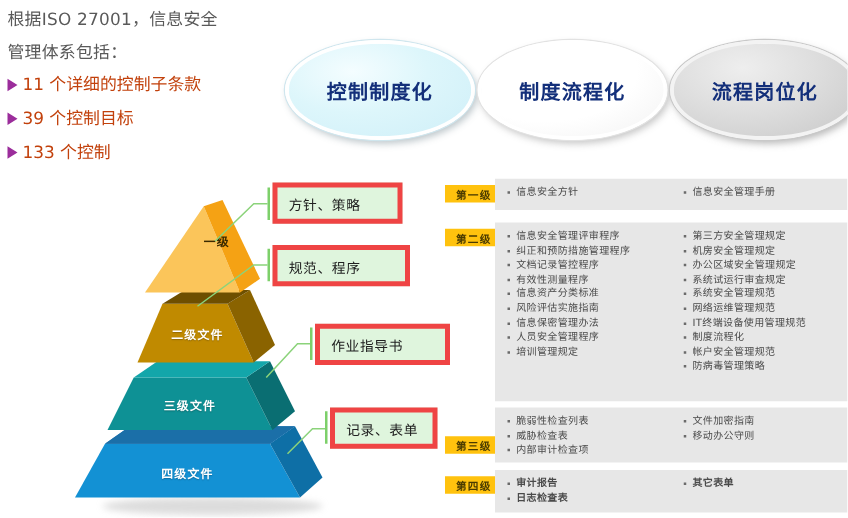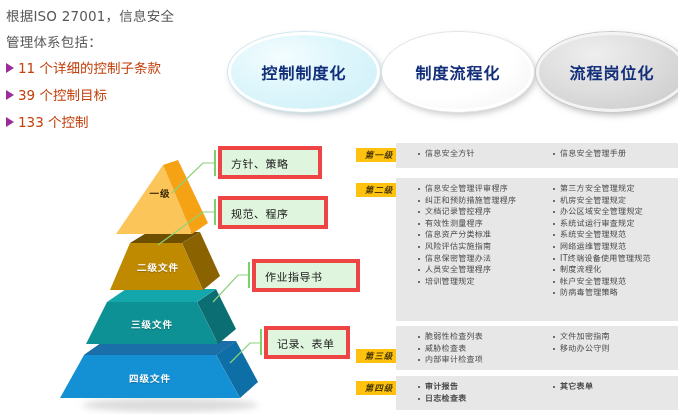--- a/index.html
+++ b/index.html
@@ -57,49 +57,49 @@
     box-shadow:0 0 0 1px #c9c9c9,2px 3px 6px rgba(120,120,120,0.5);
   }
 
   
   .pyramid{position:absolute;left:40px;top:150px;width:240px;height:264px;}
   .pyr-label{
     position:absolute;color:#ffffff;font-size:9.5px;font-weight:bold;
     letter-spacing:1px;white-space:nowrap;text-align:center;
     text-shadow:0 1px 1px rgba(0,0,0,0.25);
   }
-  .pyr-label.dark{color:#3a2a00;text-shadow:none;}
+  .pyr-label.dark{color:#3a2a00;text-shadow:none;text-align:right;}
   .shadowcast{
     position:absolute;left:42px;top:248px;width:176px;height:14px;
     background:rgba(150,150,150,0.33);filter:blur(3px);border-radius:50%;
   }
 
   
   .gbox{
     position:absolute;background:#DFF5DD;border:4px solid #ef4444;
     color:#202020;font-size:11px;letter-spacing:0.5px;
     display:flex;align-items:center;padding-left:9px;box-sizing:border-box;
     white-space:nowrap;
   }
   .gtick{
     position:absolute;width:2px;background:#7DD06A;
   }
 
   
   .level-badge{
     position:absolute;background:#FFC20E;color:#4a3a00;
     font-size:8.5px;font-weight:bold;letter-spacing:1px;
-    display:flex;align-items:flex-start;justify-content:center;
-    width:46px;height:14px;font-style:italic;
+    display:flex;align-items:flex-end;justify-content:center;
+    width:46px;height:14px;
   }
   .panel{
     position:absolute;background:#E7E7E7;
     box-sizing:border-box;padding:5px 0 5px 0;
   }
-  .panel .cols{display:flex;height:100%;padding-left:12px;}
+  .panel .cols{display:flex;height:100%;}
   .panel .col{flex:0 0 50%;padding-left:10px;box-sizing:border-box;}
   .li{
     display:flex;align-items:flex-start;gap:5px;
     font-size:8px;color:#4a4a4a;line-height:11.6px;white-space:nowrap;
     letter-spacing:0.3px;
   }
   .sq{
     flex:0 0 auto;width:2px;height:2px;background:#6b6b6b;margin-top:5px;
   }
 </style>

